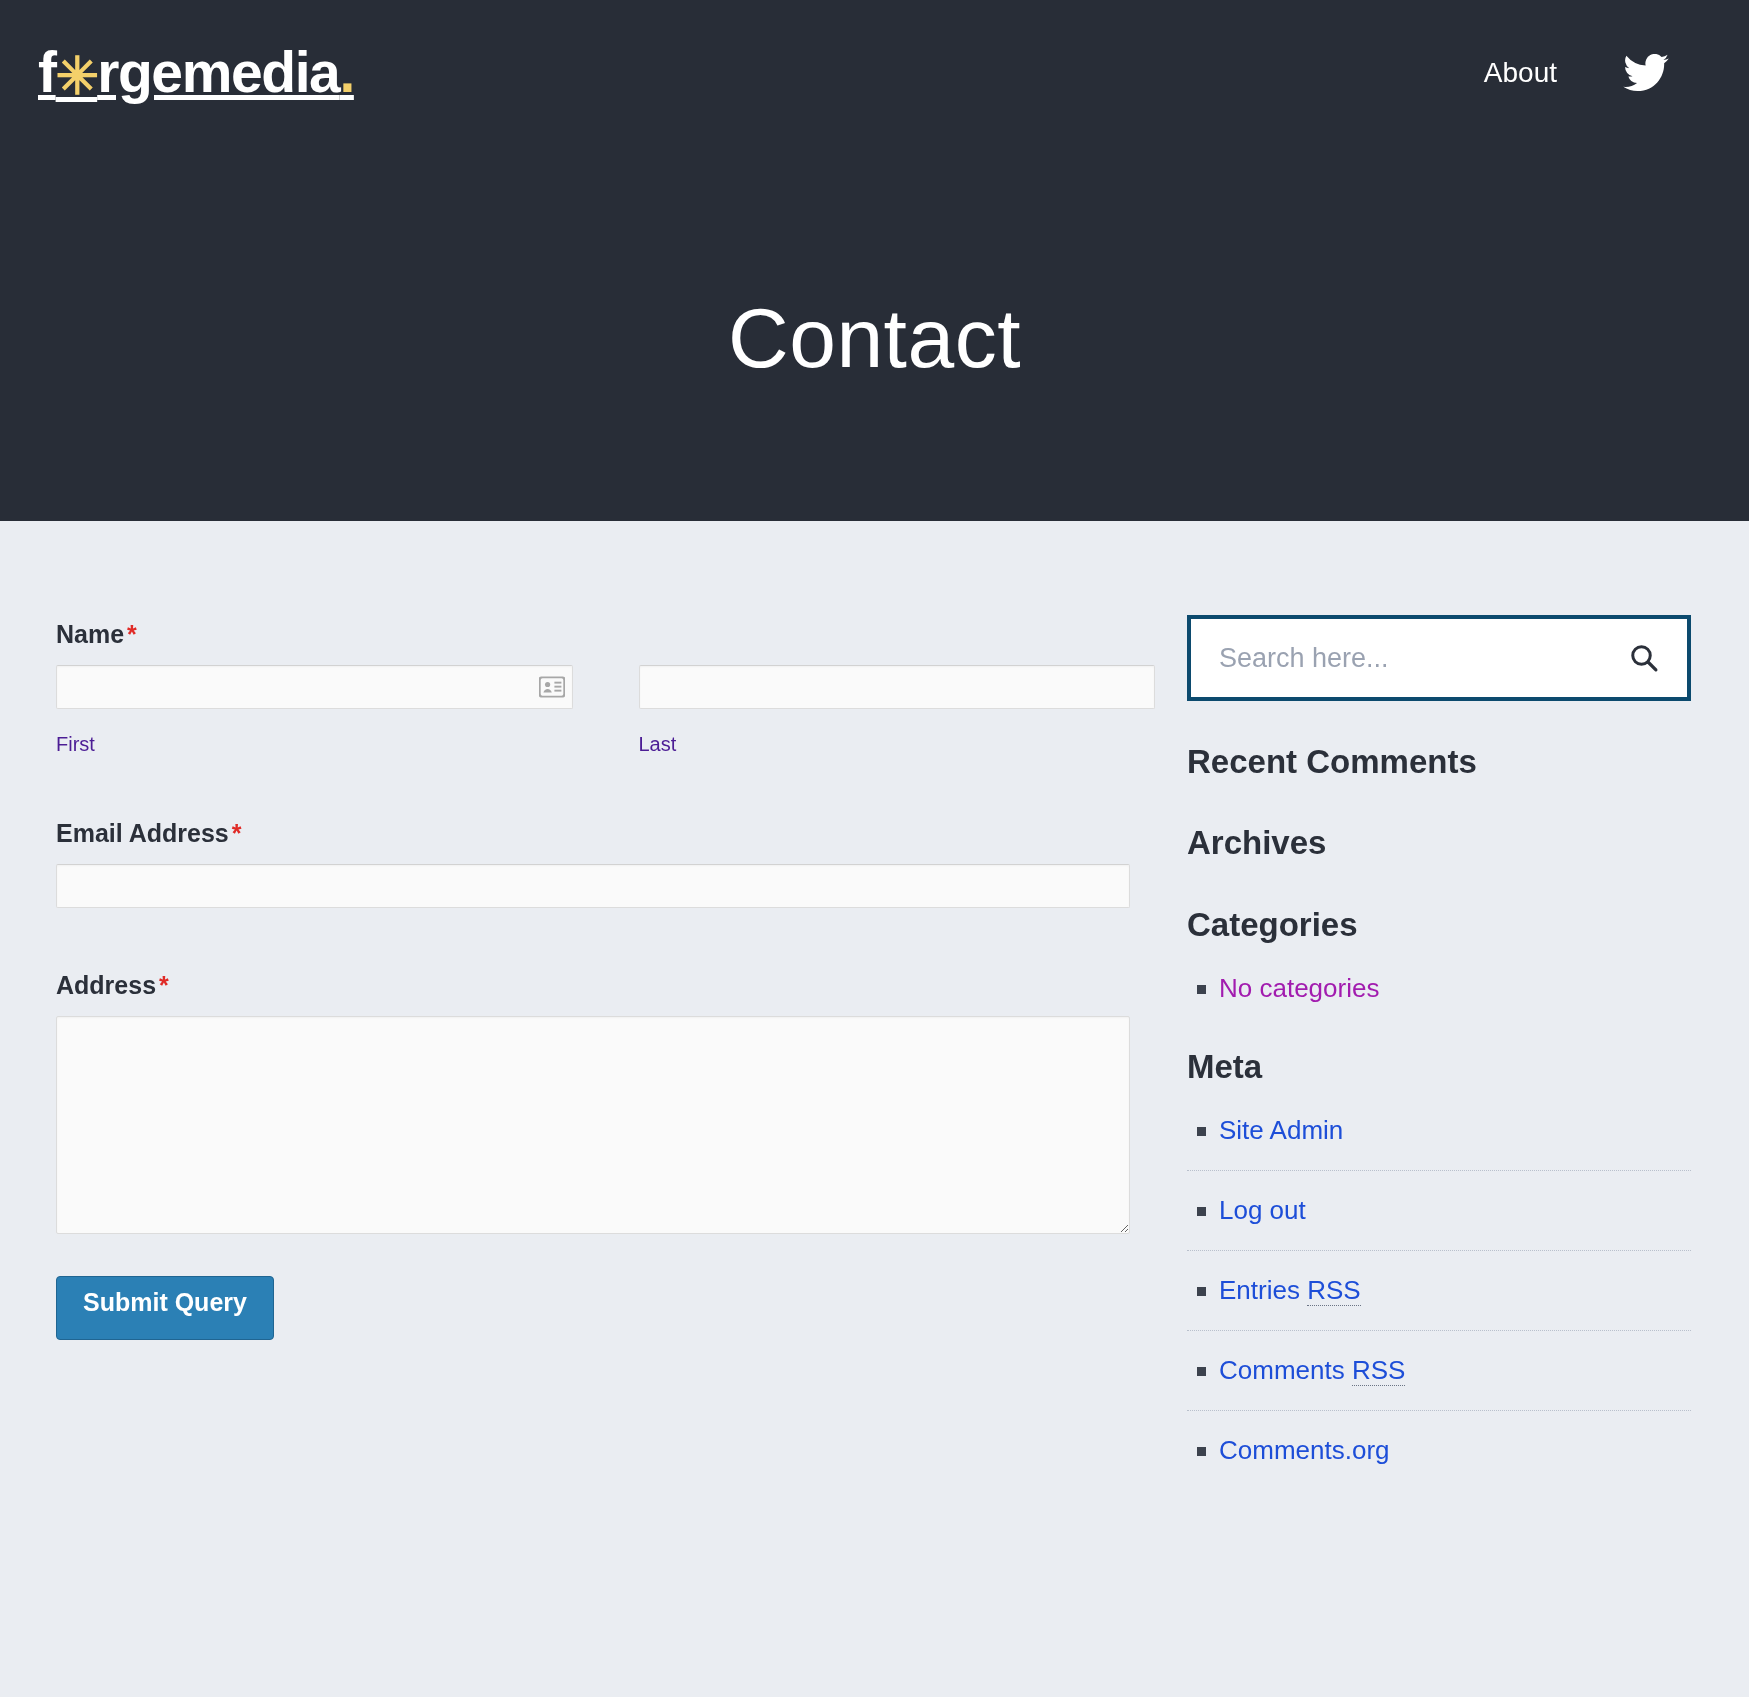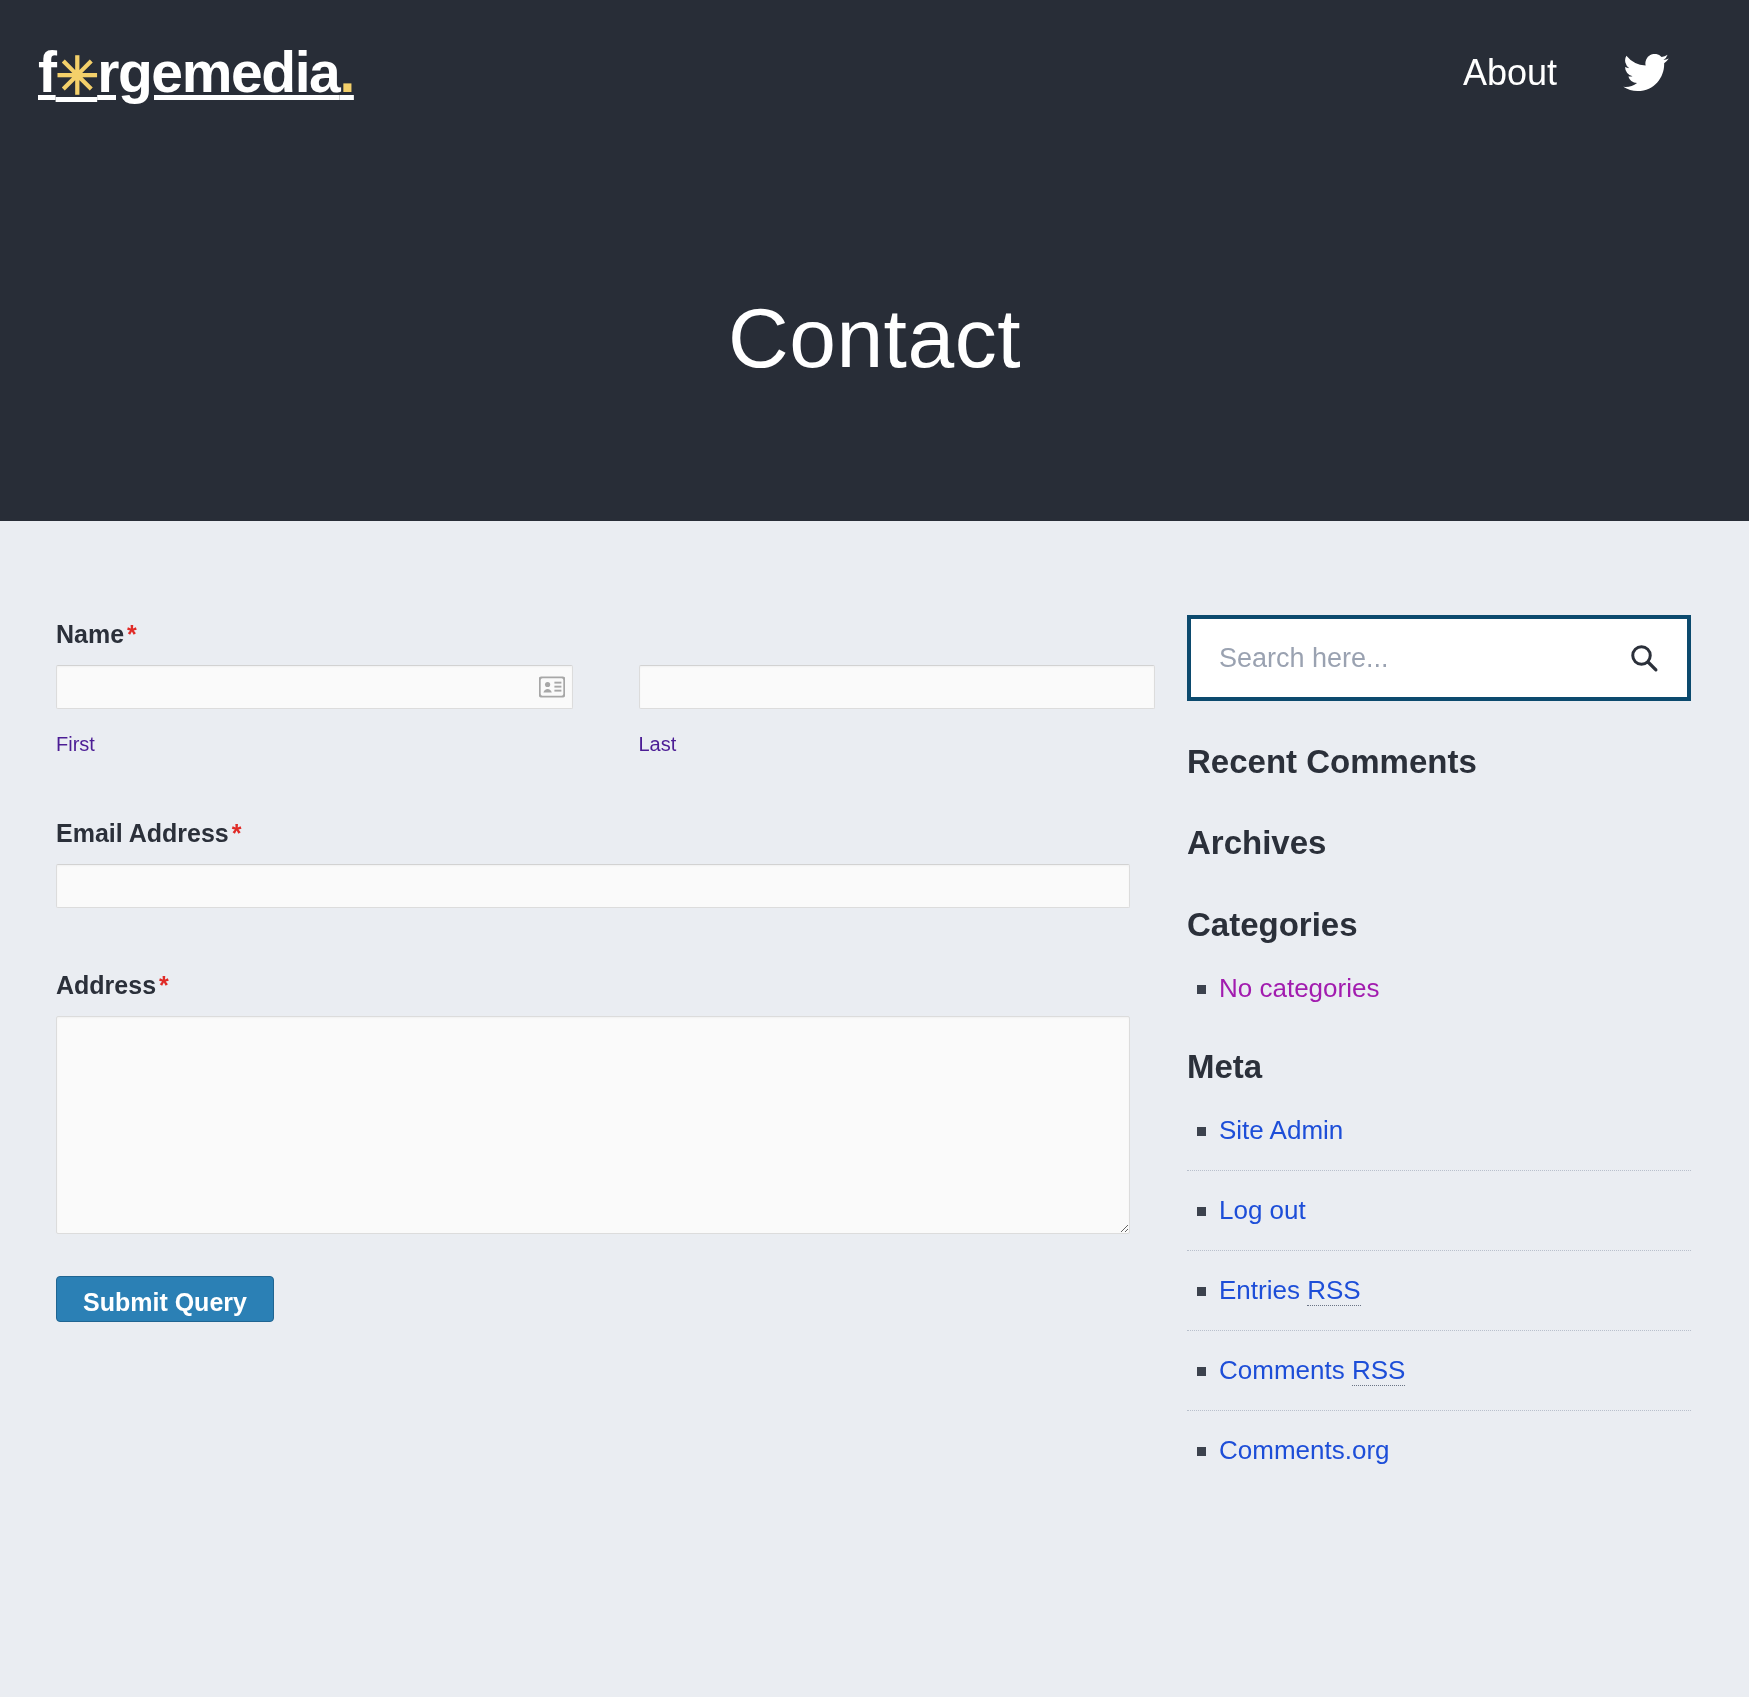--- a/index.html
+++ b/index.html
@@ -50,21 +50,21 @@
     color: #f4d06a;
   }
   .nav {
     display: flex;
     align-items: center;
     gap: 66px;
     padding-right: 10px;
   }
   .nav-link {
     color: #ffffff;
-    font-size: 36px;
+    font-size: 28px;
     text-decoration: none;
     font-weight: 500;
     cursor: pointer;
   }
   .twitter-icon { display: block; line-height: 0; cursor: pointer; }
 
   .page-title {
     position: absolute;
     left: 0;
     right: 0;
@@ -161,21 +161,21 @@
   .submit-btn {
     margin-top: 42px;
     background: #2b80b5;
     border: 1px solid #1f6governor;
     border: 1px solid #206592;
     border-radius: 4px;
     color: #ffffff;
     font-size: 25px;
     font-family: "Liberation Sans", sans-serif;
     font-weight: 600;
-    padding: 13px 26px 6px;
+    padding: 13px 26px 24px;
     cursor: pointer;
     line-height: 1;
   }
 
   
   .search-box {
     position: relative;
     background: #ffffff;
     border: 4px solid #0c4a6e;
     width: 100%;

